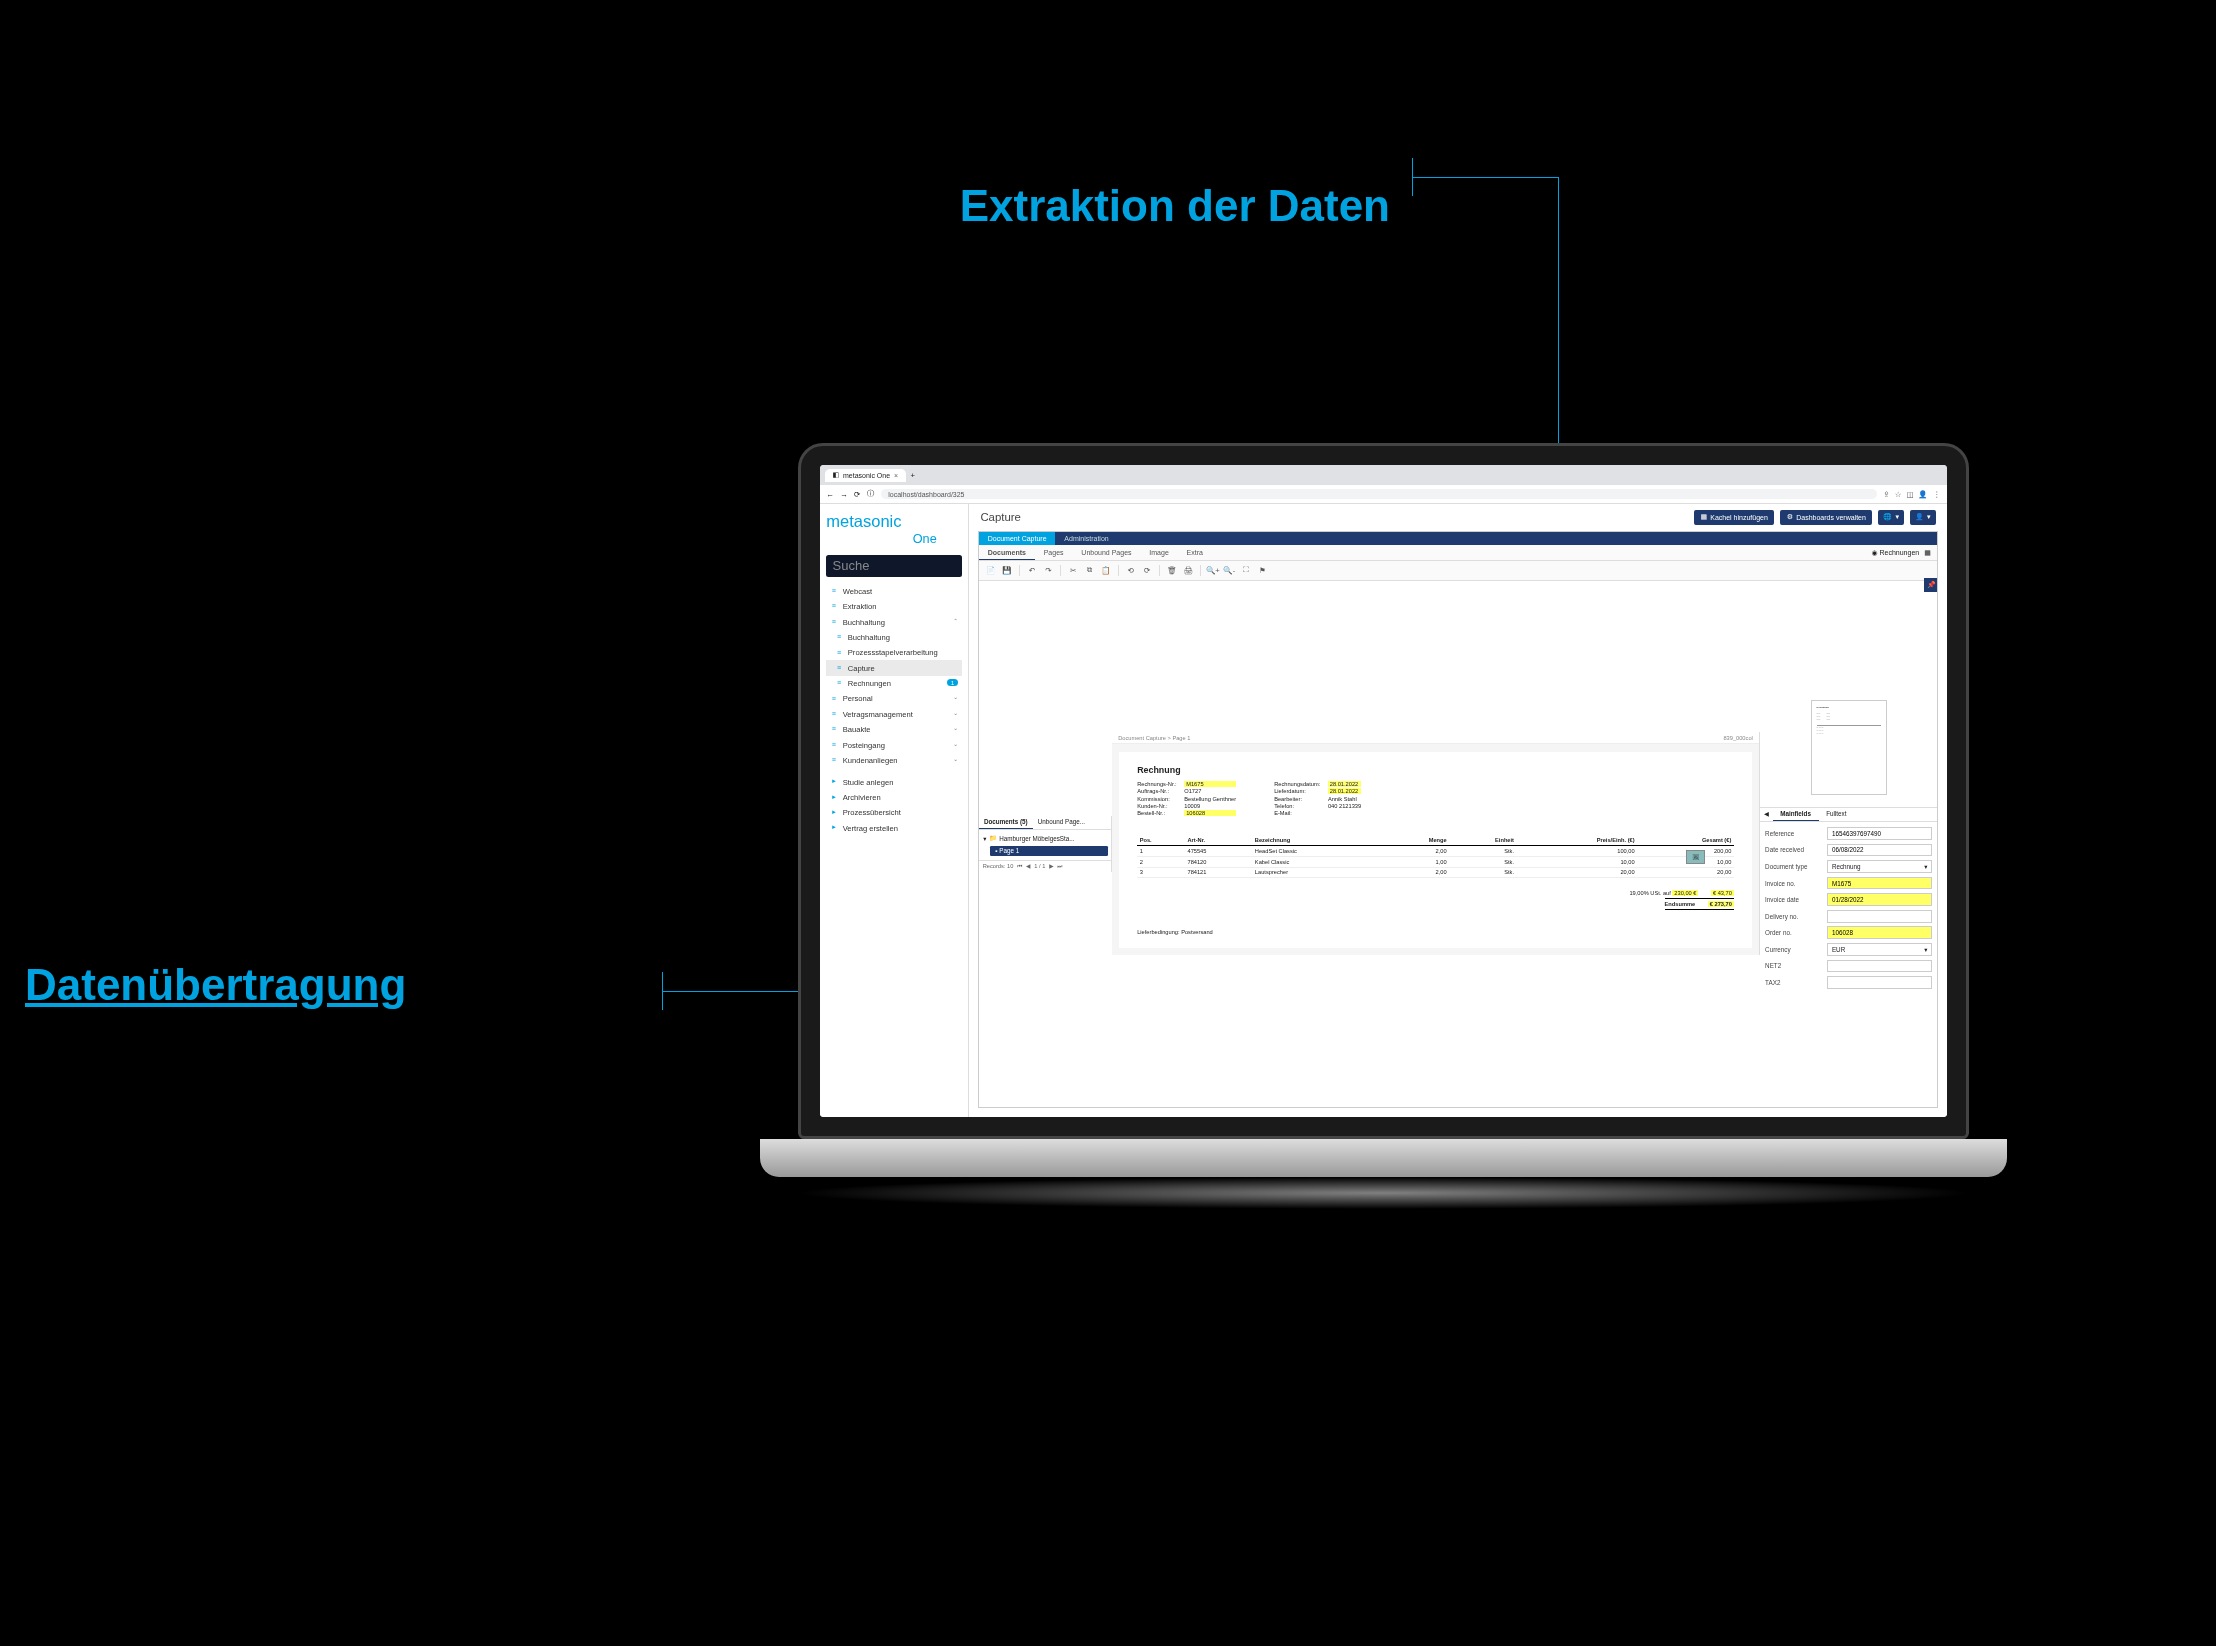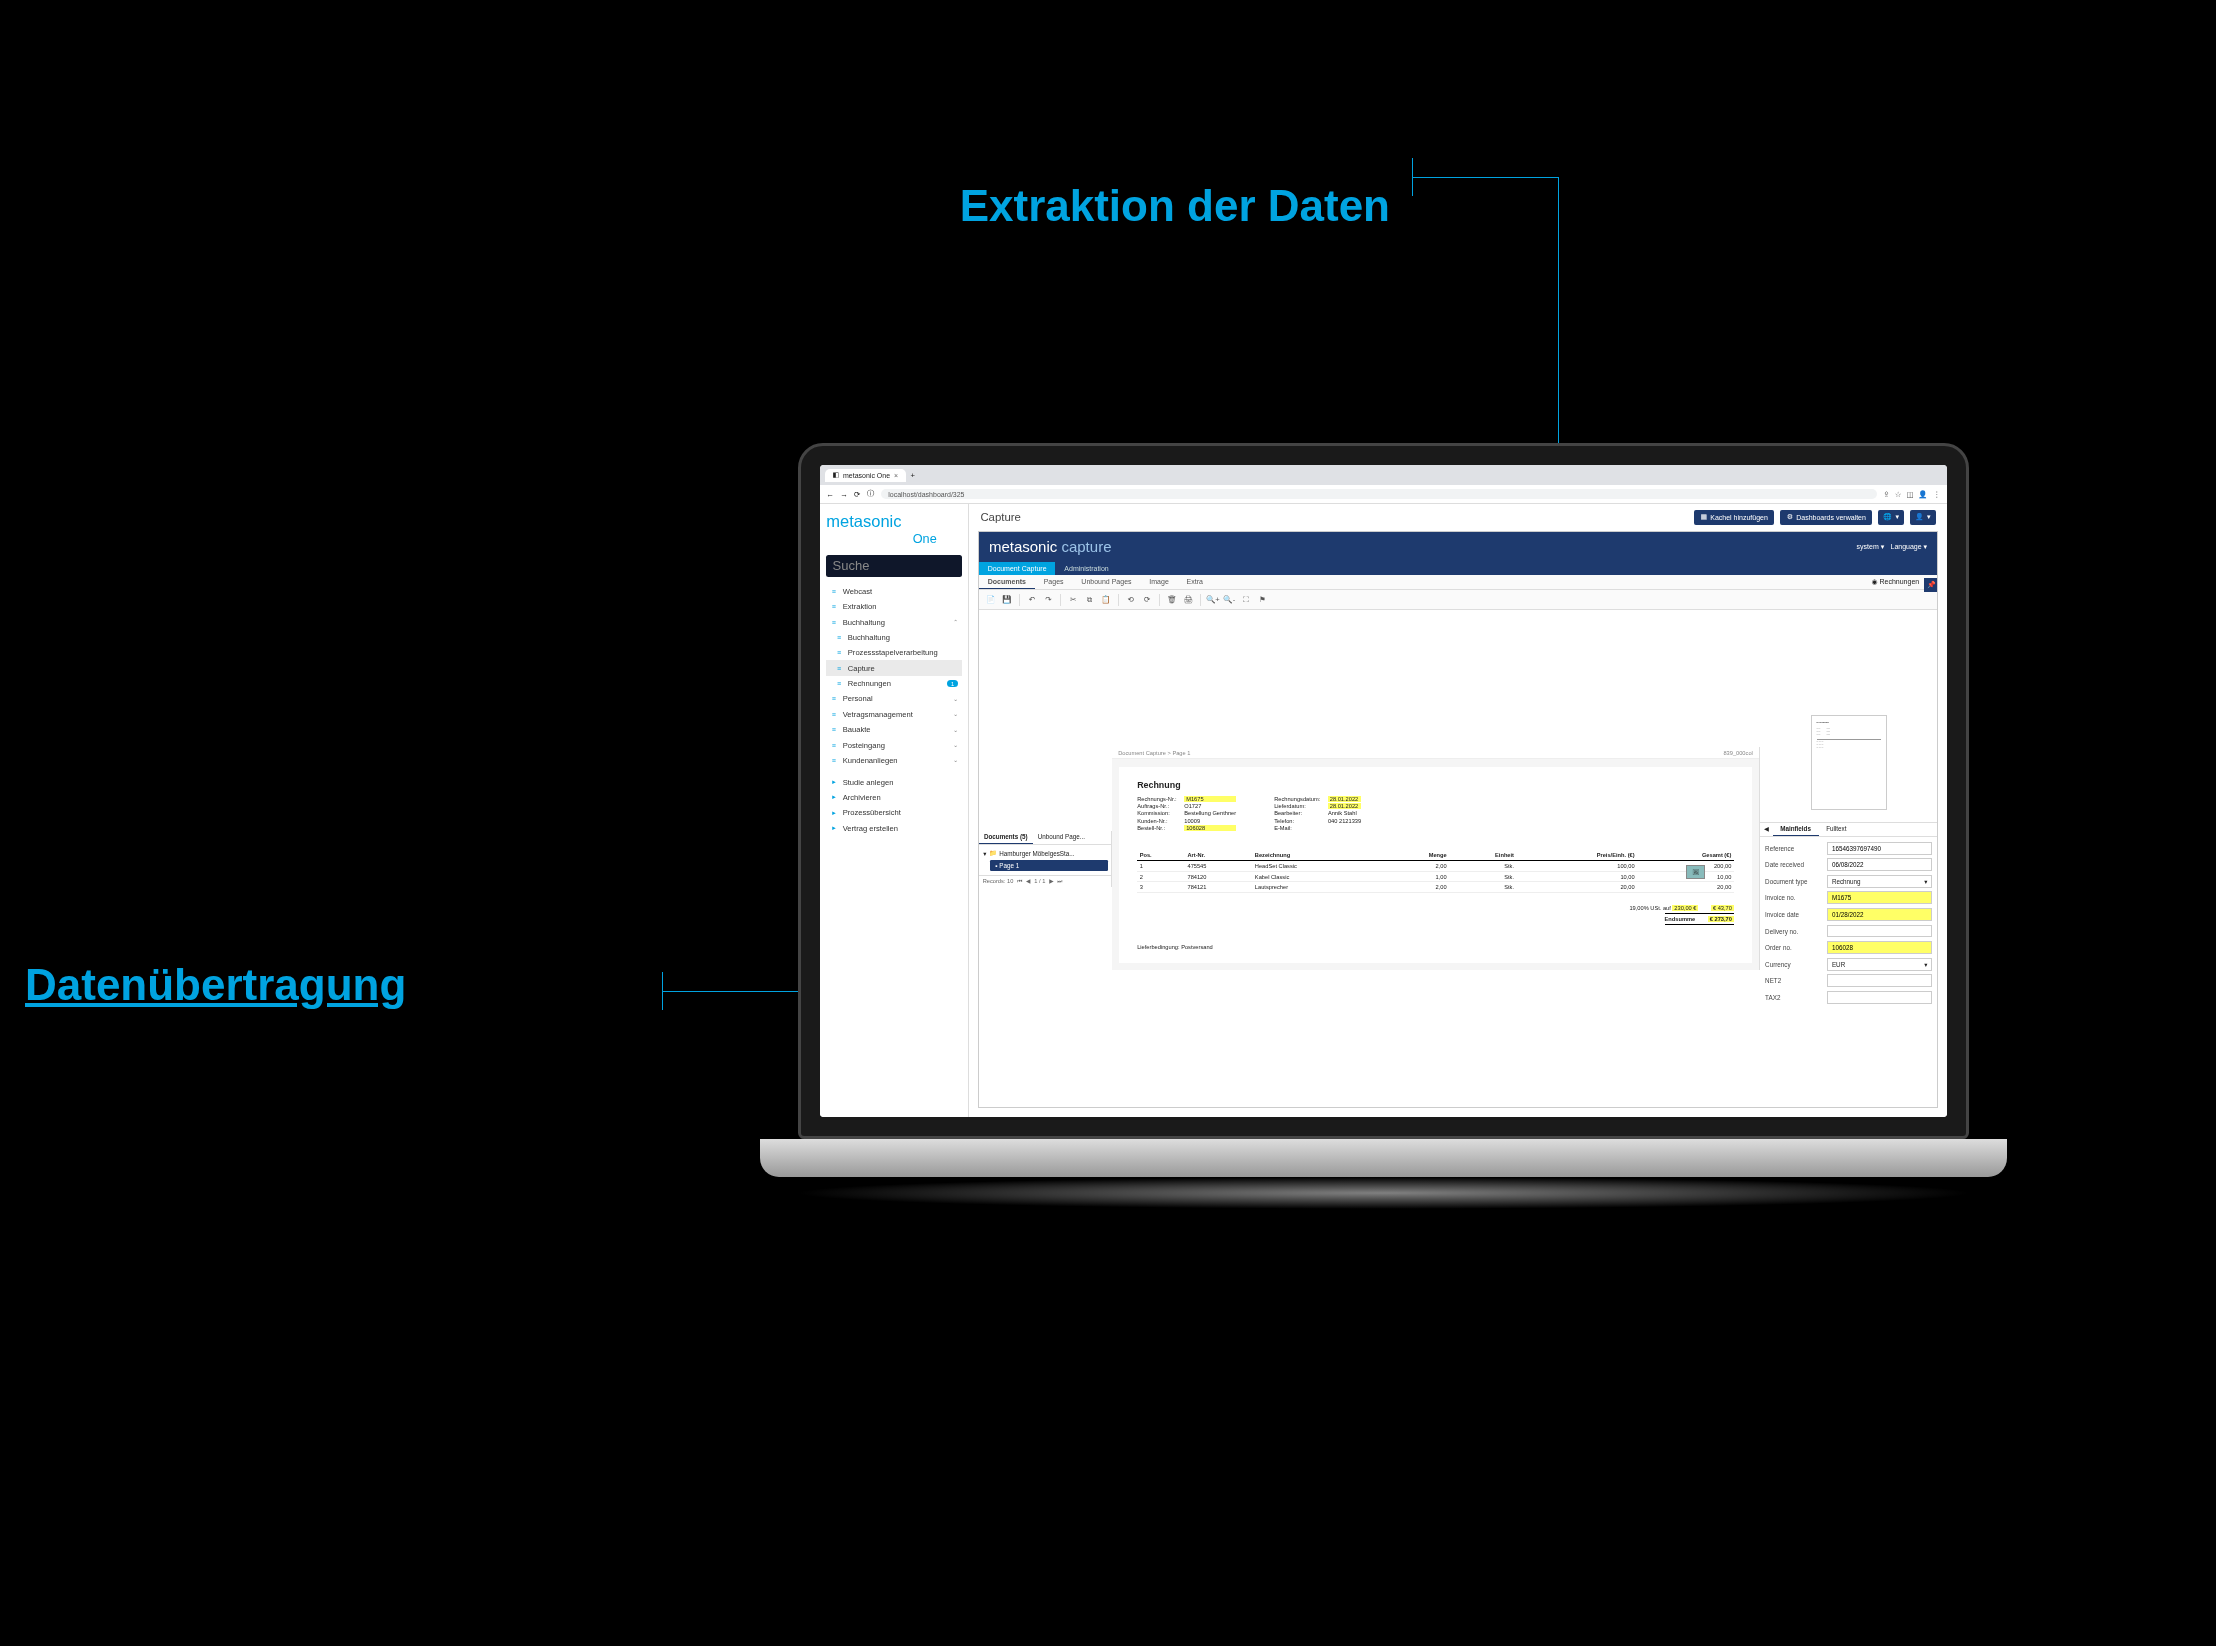--- a/index.html
+++ b/index.html
@@ -30,21 +30,21 @@
 .tab-close { color: #666; }
 .chrome-addr { display: flex; align-items: center; background: #fff; height: 19px; padding: 0 6.3px; gap: 6.3px; border-bottom: 0.6px solid #ddd; }
 .addr-bar { flex: 1; background: #f1f3f4; border-radius: 8.9px; padding: 1.9px 7.6px; font-size: 7px; color: #555; }
 .chrome-icons { display: flex; gap: 5px; font-size: 7.6px; color: #555; }
 
 .app { flex: 1; display: flex; overflow: hidden; }
 .sidebar { width: 149px; background: #fff; border-right: 0.6px solid #ddd; display: flex; flex-direction: column; padding: 5px 6.3px; }
 .brand { font-size: 16.5px; color: #00a3e0; font-weight: 300; padding: 2.5px 0 1.3px; }
 .brand-sub { font-size: 12.7px; color: #00a3e0; text-align: right; padding-right: 25px; }
 .search-box { background: #0f172a; border-radius: 2.5px; padding: 3.8px 6.3px; margin: 8.9px 0 6.3px; color: #888; font-size: 13px; }
-.nav-item { display: flex; align-items: center; gap: 5px; padding: 3.2px 3.8px; font-size: 7.6px; color: #333; cursor: pointer; }
+.nav-item { display: flex; align-items: flex-start; gap: 5px; padding: 3.2px 3.8px; font-size: 7.6px; color: #333; cursor: pointer; }
 .nav-item.active { background: #eaeaea; }
 .nav-icon { width: 7.6px; height: 7.6px; display: inline-flex; align-items: center; justify-content: center; color: #00a3e0; font-size: 7px; }
 .nav-chevron { margin-left: auto; color: #888; font-size: 5.7px; }
 .nav-badge { margin-left: auto; background: #00a3e0; color: #fff; border-radius: 5px; font-size: 5.7px; padding: 0.6px 3.8px; }
 .nav-sub { padding-left: 8.9px; }
 .nav-sep { height: 6.3px; }
 
 .main { flex: 1; display: flex; flex-direction: column; background: #fff; }
 .topbar { display: flex; align-items: center; padding: 6.3px 11.4px; gap: 6.3px; }
 .topbar h3 { font-weight: 400; font-size: 11.4px; color: #444; flex: 1; }
@@ -251,27 +251,20 @@
             <div class="tb-btn">
                 <span>⚙</span>
                 <span>Dashboards verwalten</span>
               </div>
             <div class="tb-btn tb-btn-sm"><span>🌐</span> ▾</div>
             <div class="tb-btn tb-btn-sm"><span>👤</span> ▾</div>
           </div>
 
           <div class="capture-wrap">
             <div class="pin-marker">📌</div>
-            <div class="capture-hdr">
-              <div class="capture-logo"><span>metasonic</span> <span class="light">capture</span></div>
-              <div class="capture-hdr-r">
-                <span><span>system</span> ▾</span>
-                <span><span>Language</span> ▾</span>
-              </div>
-            </div>
             <div class="capture-nav" id="cap-nav">
                 <div class="capture-nav-item active">Document Capture</div>
                 <div class="capture-nav-item">Administration</div>
               </div>
             <div class="capture-subtabs" id="cap-subtabs">
               <div class="capture-subtab active">Documents</div>
                 <div class="capture-subtab">Pages</div>
                 <div class="capture-subtab">Unbound Pages</div>
                 <div class="capture-subtab">Image</div>
                 <div class="capture-subtab">Extra</div>

